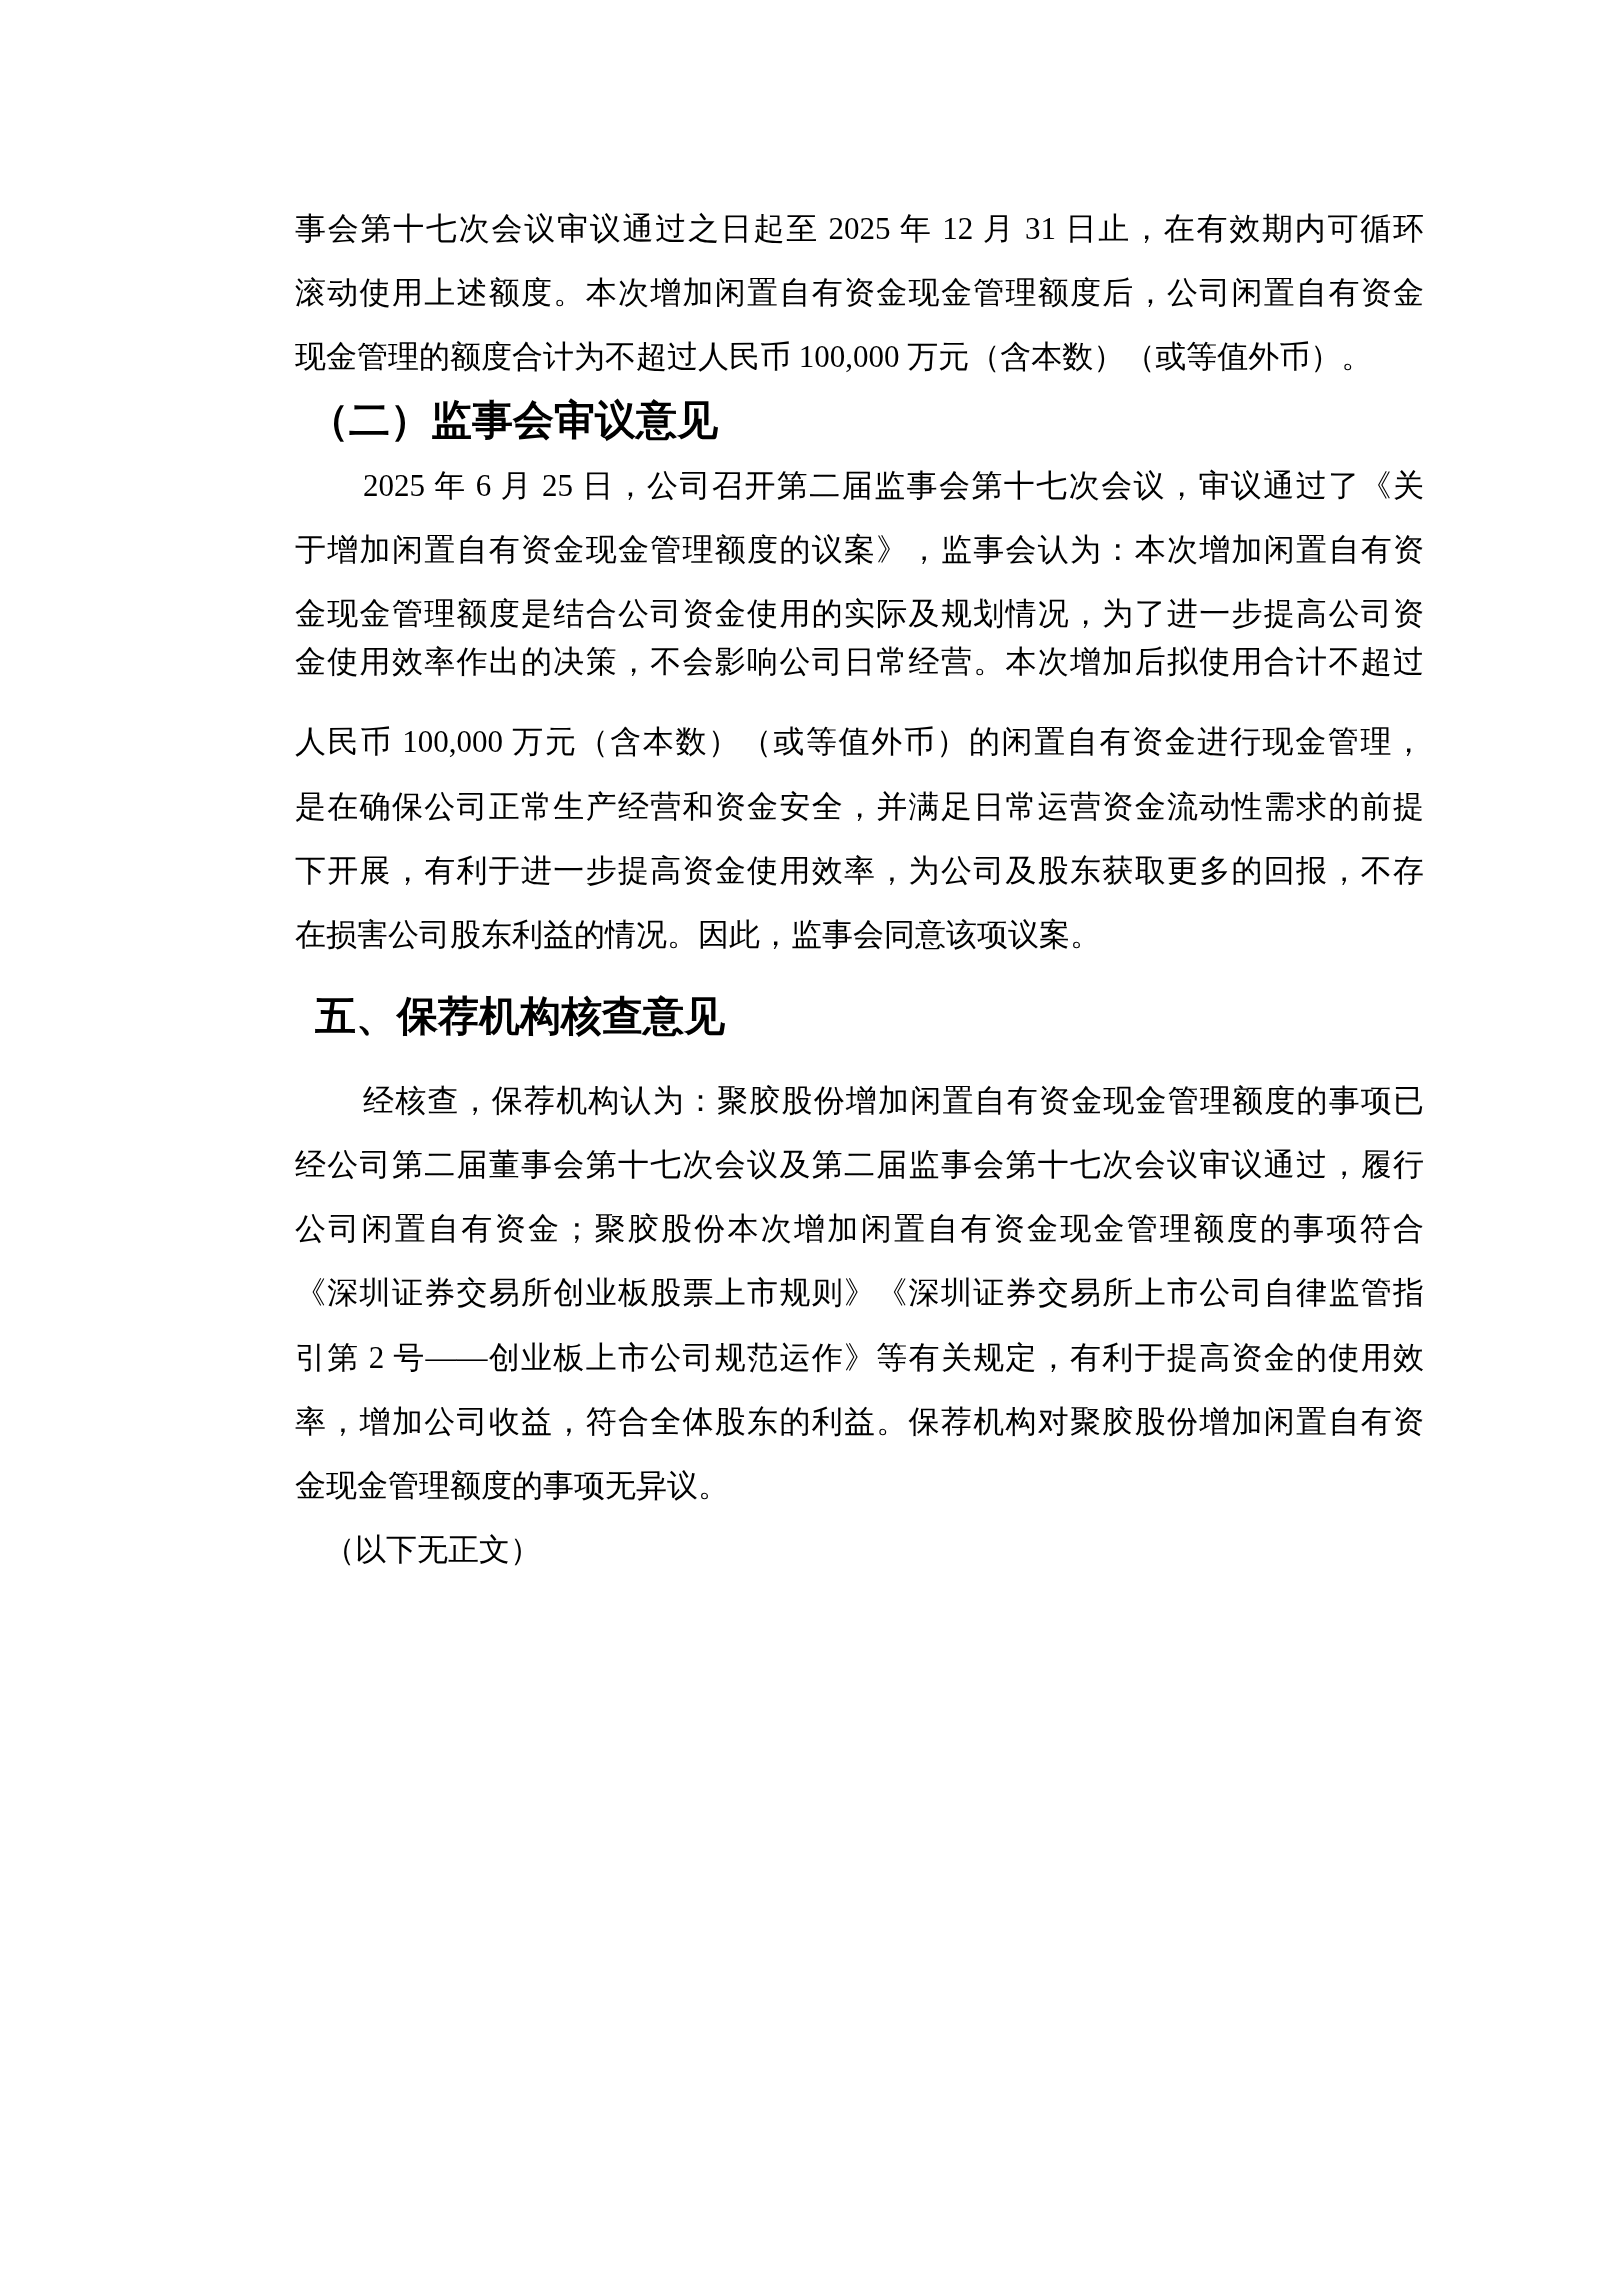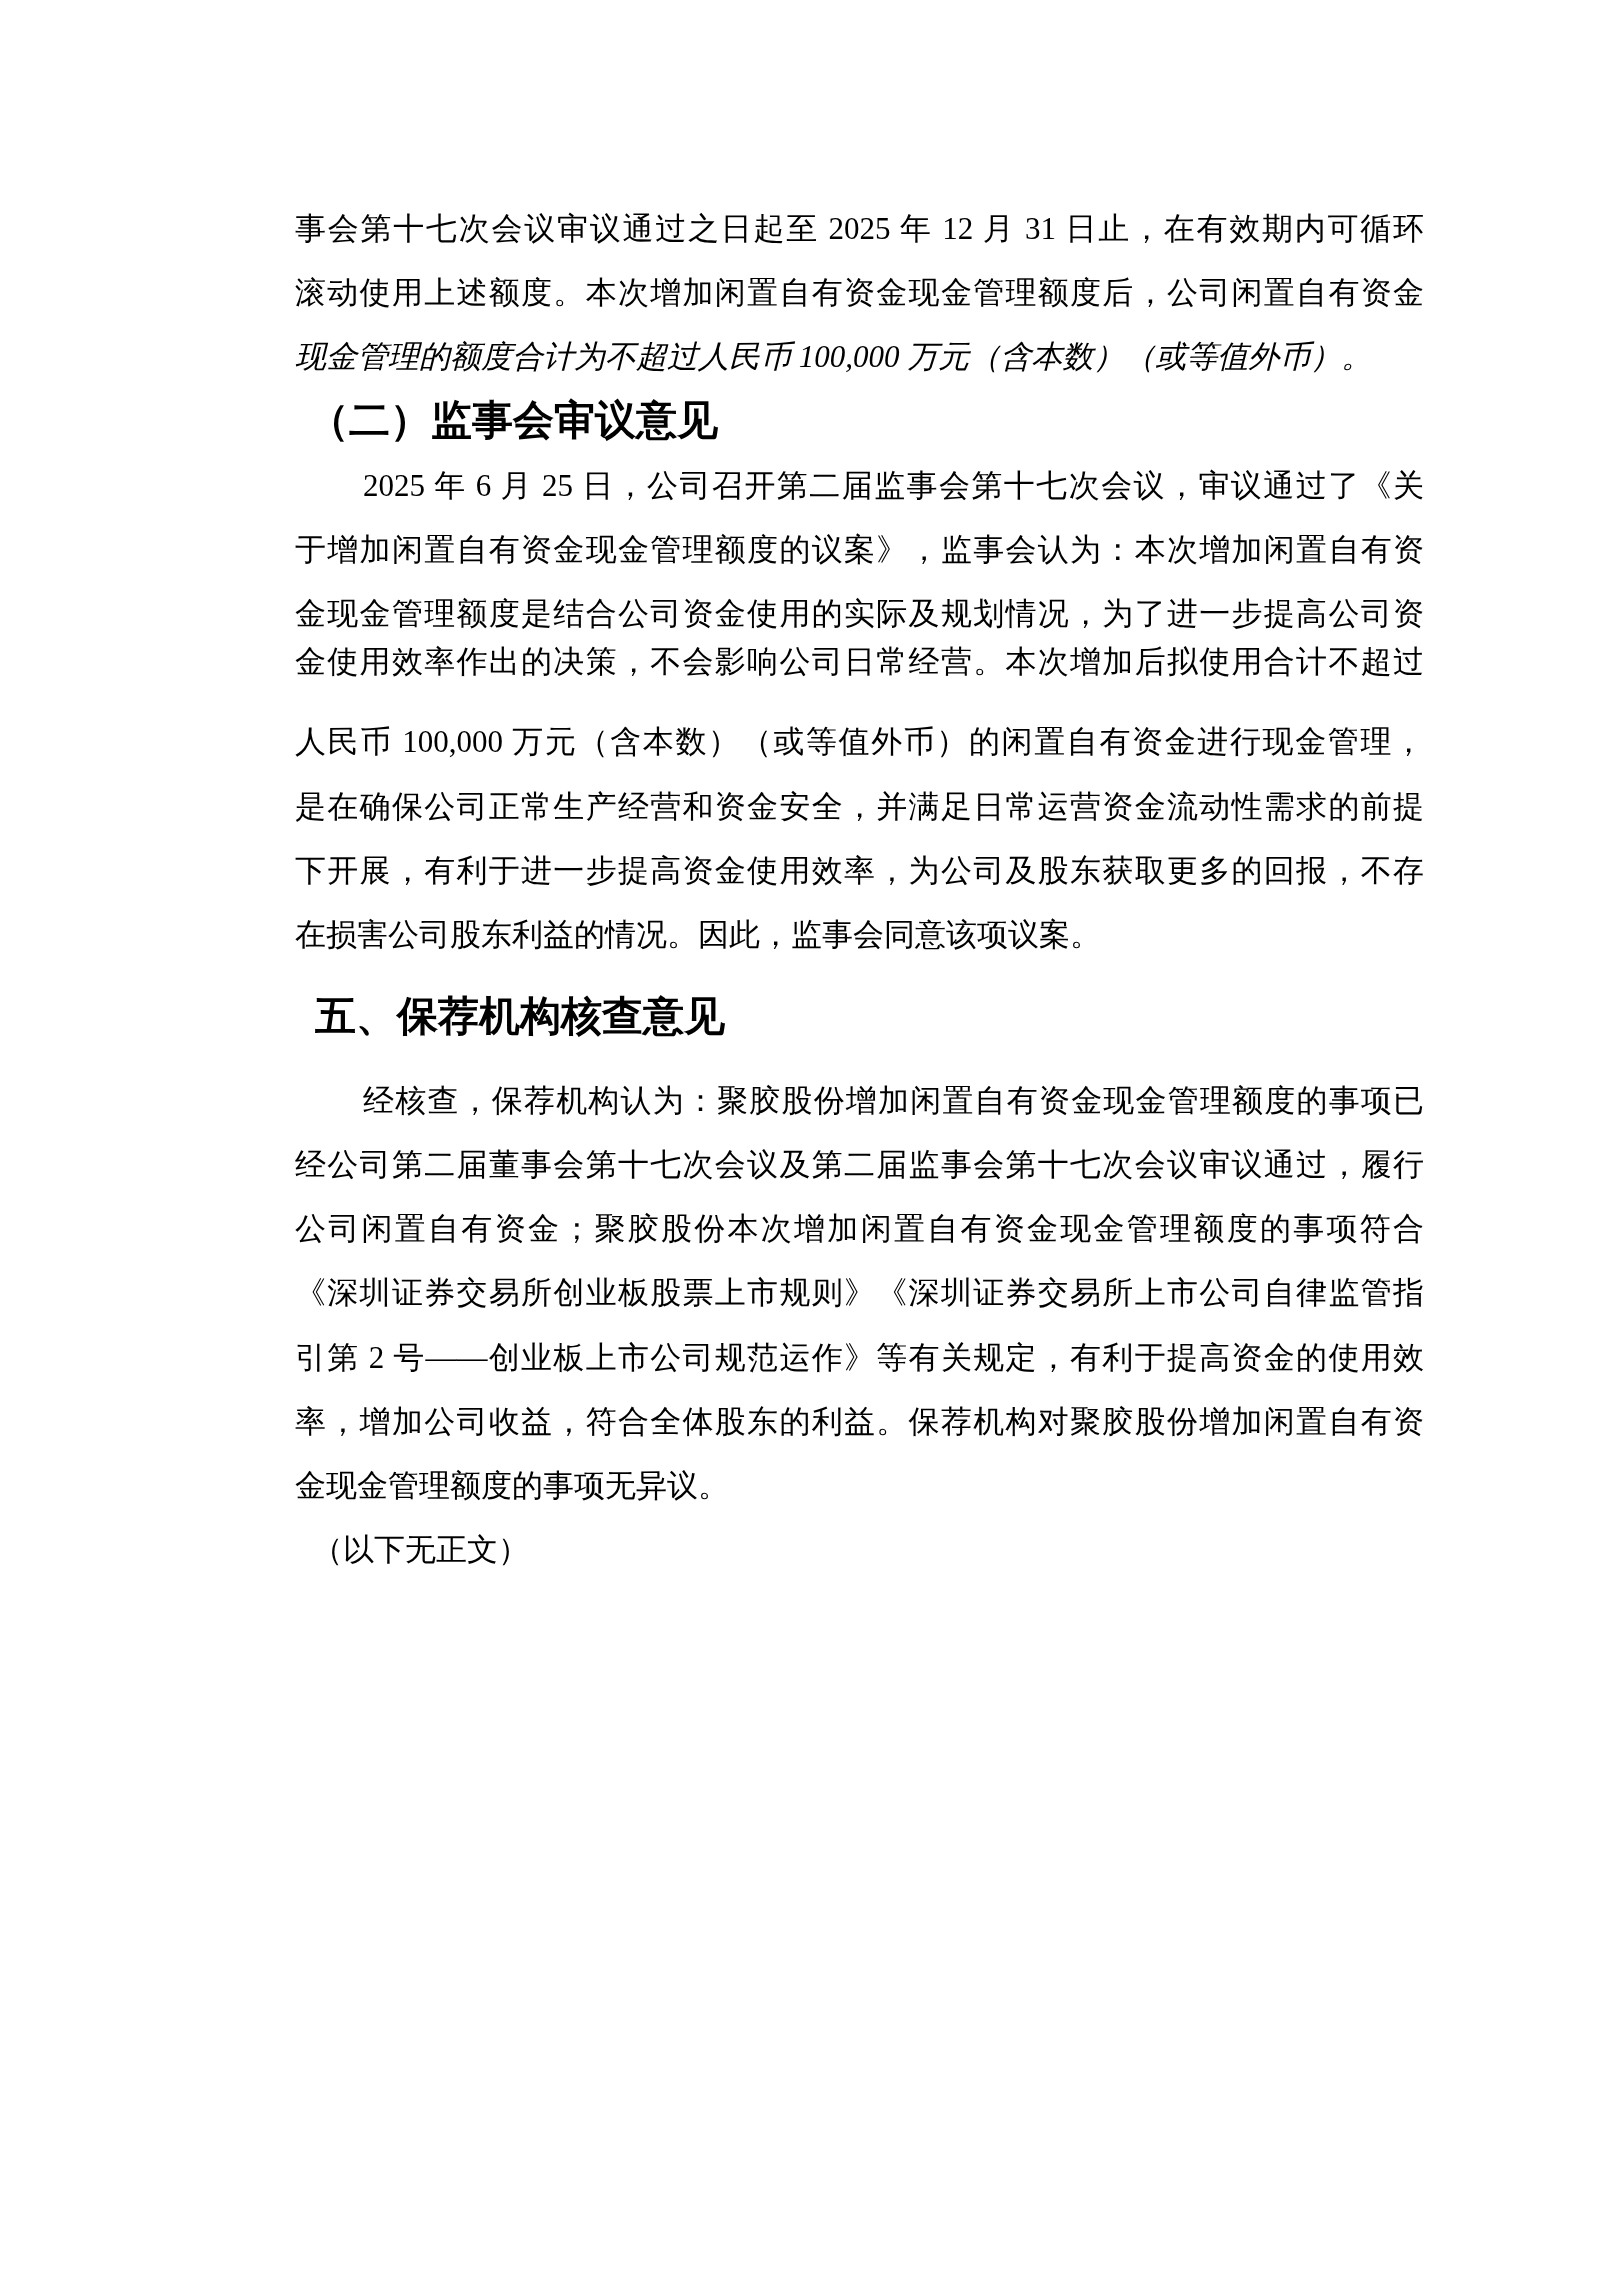--- a/index.html
+++ b/index.html
@@ -47,37 +47,37 @@
     font-size: 41px;
     line-height: 39px;
     height: 39px;
     font-weight: bold;
     white-space: nowrap;
   }
   .heading.sub { left: 308px; }
   .heading.sec { left: 315px; }
   .note {
     position: absolute;
-    left: 312px;
+    left: 324px;
     font-size: 31px;
     line-height: 39px;
     height: 39px;
     white-space: nowrap;
     text-align: right;
   }
 </style>
 </head>
 <body>
 
 <div class="page">
 
   <div>
     <div class="line" style="top:209px;">事会第十七次会议审议通过之日起至 2025 年 12 月 31 日止，在有效期内可循环</div>
     <div class="line" style="top:273px;">滚动使用上述额度。本次增加闲置自有资金现金管理额度后，公司闲置自有资金</div>
-    <div class="line last" style="top:337px;font-style:italic;">现金管理的额度合计为不超过人民币 100,000 万元（含本数）（或等值外币）。</div>
+    <div class="line last" style="top:337px;">现金管理的额度合计为不超过人民币 100,000 万元（含本数）（或等值外币）。</div>
   </div>
 
   <div class="heading sub" style="top:401px;">（二）监事会审议意见</div>
 
   <div>
     <div class="line indent" style="top:466px;">2025 年 6 月 25 日，公司召开第二届监事会第十七次会议，审议通过了《关</div>
     <div class="line" style="top:530px;">于增加闲置自有资金现金管理额度的议案》，监事会认为：本次增加闲置自有资</div>
     <div class="line" style="top:594px;">金现金管理额度是结合公司资金使用的实际及规划情况，为了进一步提高公司资</div>
     <div class="line" style="top:642px;">金使用效率作出的决策，不会影响公司日常经营。本次增加后拟使用合计不超过</div>
     <div class="line" style="top:722px;">人民币 100,000 万元（含本数）（或等值外币）的闲置自有资金进行现金管理，</div>

